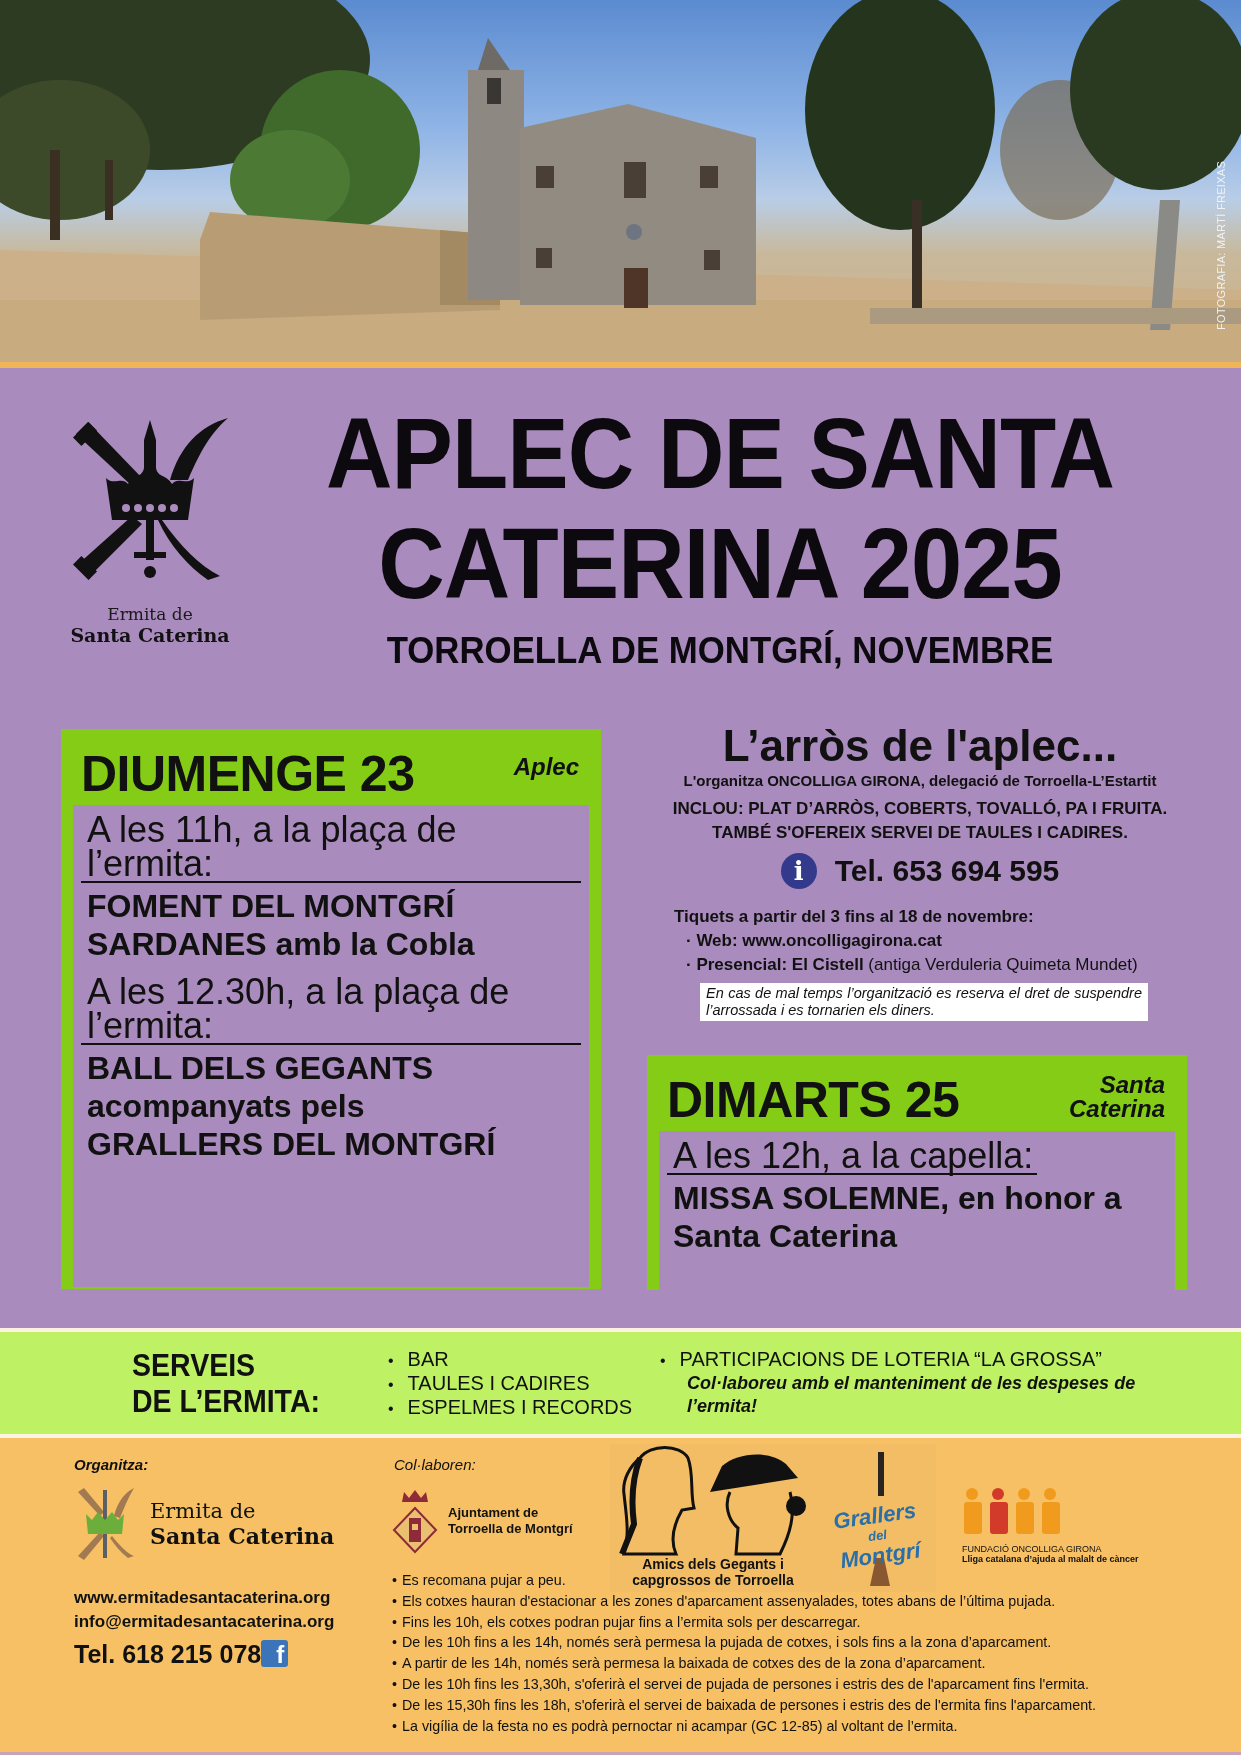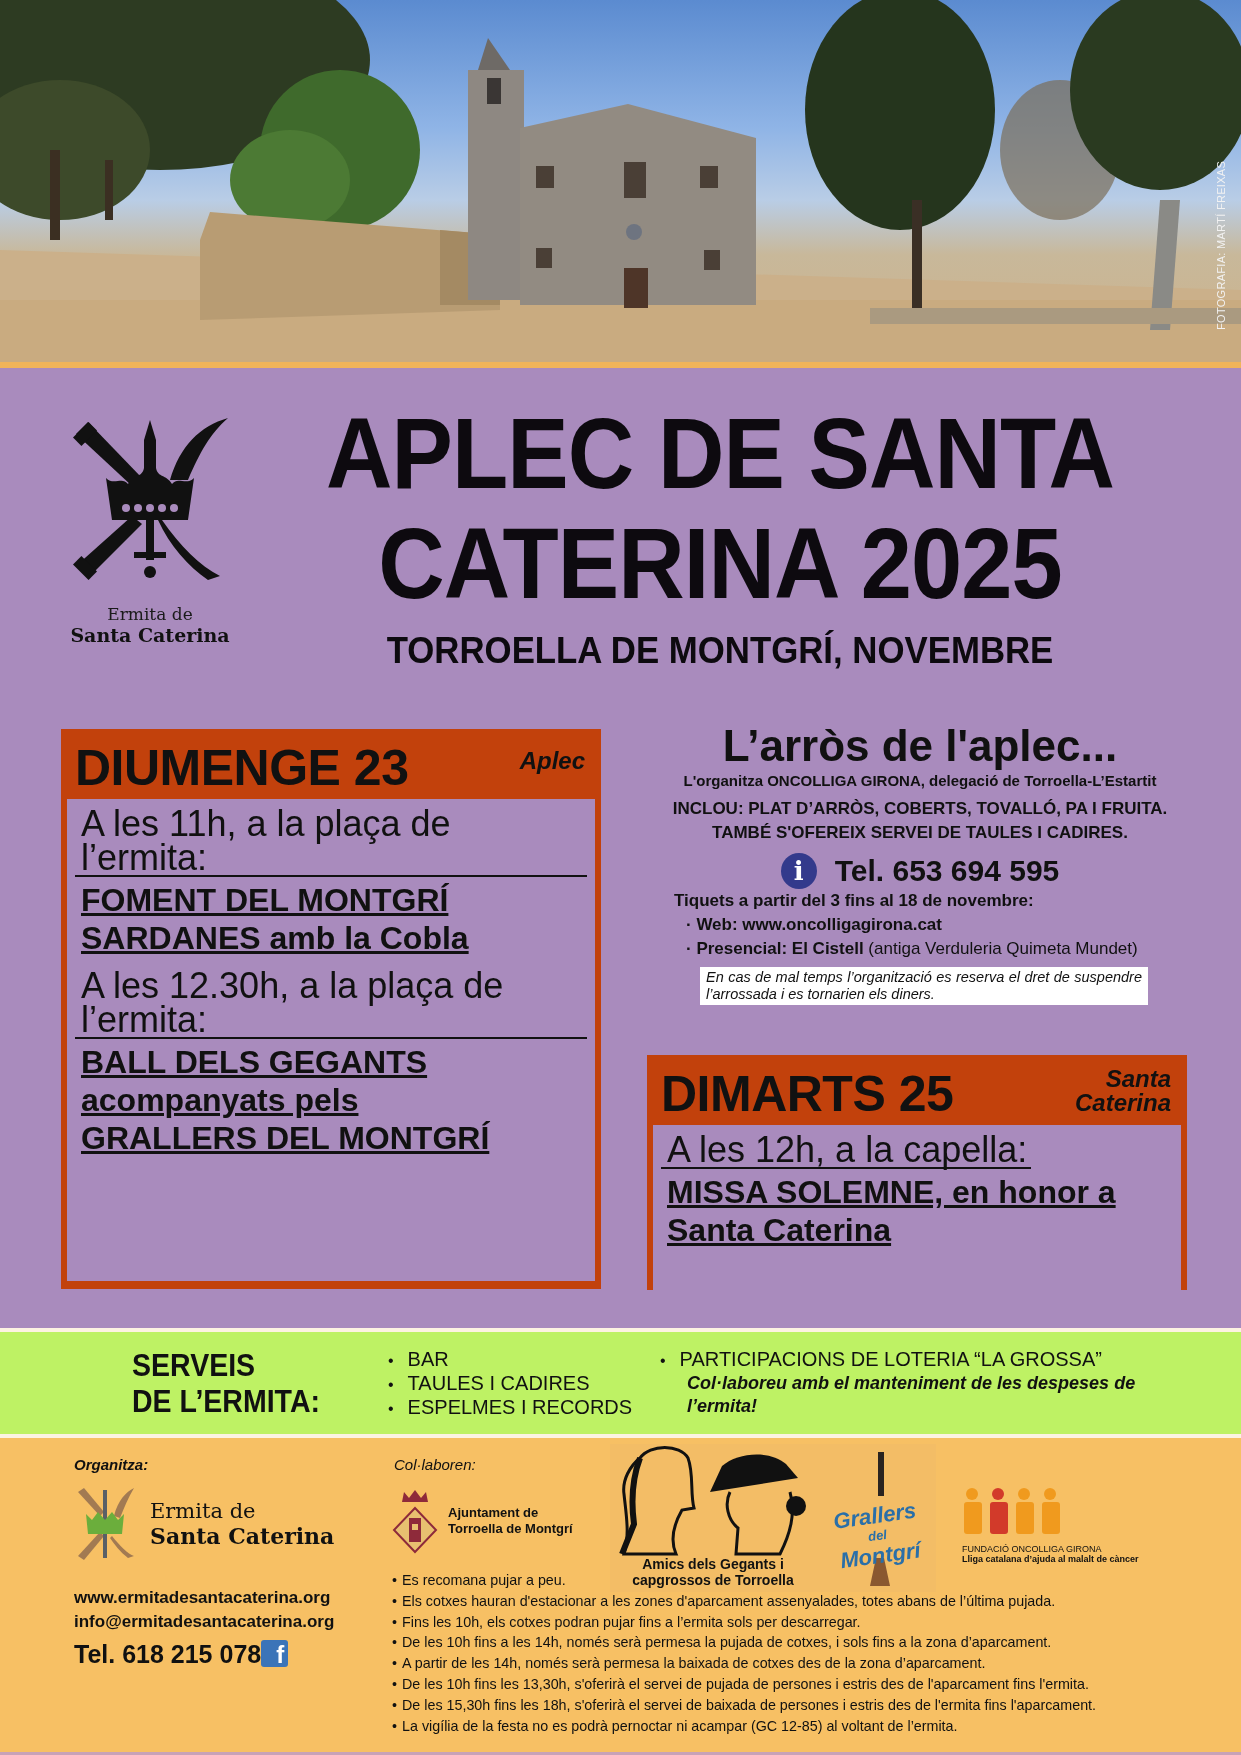--- a/index.html
+++ b/index.html
@@ -33,21 +33,21 @@
     font-size: 100px; font-weight: bold; line-height: 110px; letter-spacing: -1px; color: #0d0a0f;
     transform: scaleX(0.92); transform-origin: center top;
   }
   .subtitle {
     position: absolute; left: 300px; top: 262px; width: 840px; text-align: center;
     font-size: 37px; font-weight: bold; color: #0d0a0f; transform: scaleX(0.94);
   }
 
   
   .daybox {
-    position: absolute; background: #c2410c; padding: 6px; text-decoration: underline;
+    position: absolute; background: #84cc16; padding: 12px;
   }
   .daybox .dayhead { position: relative; height: 64px; }
   .daybox .dayname { position: absolute; left: 8px; top: 4px; font-size: 50px; font-weight: bold; letter-spacing: -0.5px; }
   .daybox .daytag { position: absolute; right: 10px; top: 14px; font-size: 24px; font-weight: bold; font-style: italic; text-align: right; line-height: 24px; }
   .daybox .daybody { background: #a98bbd; padding: 6px 8px 10px 8px; }
   .when {
     font-size: 36px; display: inline-block; border-bottom: 2px solid #111; padding: 0 4px 0 6px; line-height: 34px; margin-top: 2px;
   }
   .what { font-size: 32px; font-weight: bold; line-height: 38px; padding-left: 6px; margin: 4px 0 10px 0; }
 
@@ -56,21 +56,21 @@
   #day2 .daybody { height: 179px; }
   #day2 .daytag { top: 6px; }
 
   
   .rice { position: absolute; left: 660px; top: 352px; width: 520px; text-align: center; }
   .rice-title { font-size: 44px; font-weight: bold; line-height: 52px; }
   .rice-org { font-size: 15px; font-weight: bold; margin-top: 0px; }
   .rice-incl { font-size: 17px; font-weight: bold; line-height: 24px; margin-top: 8px; }
   .rice-tel { font-size: 30px; font-weight: bold; margin-top: 8px; display: flex; justify-content: center; align-items: center; gap: 18px; }
   .info-icon { width: 36px; height: 36px; border-radius: 50%; background: #333a8c; color: #fff; font-family: "DejaVu Serif", serif; font-weight: bold; font-size: 26px; line-height: 36px; text-align: center; }
-  .rice-tickets { text-align: left; margin-left: 14px; margin-top: 0; font-size: 17px; font-weight: bold; line-height: 24px; }
+  .rice-tickets { text-align: left; margin-left: 14px; margin-top: 16px; font-size: 17px; font-weight: bold; line-height: 24px; }
   .rice-tickets .li { padding-left: 12px; }
   .rice-tickets .normal { font-weight: normal; }
   .rice-note {
     background: #fff; text-align: justify; font-style: italic; font-size: 14.5px; line-height: 17px;
     margin: 6px 0 0 40px; width: 448px; padding: 2px 6px; color: #111;
   }
 
   
   .services { position: absolute; left: 0; top: 1332px; width: 1241px; height: 102px; background: #bef264; }
   .sep { position: absolute; left: 0; width: 1241px; height: 4px; background: #fdf3e2; }

